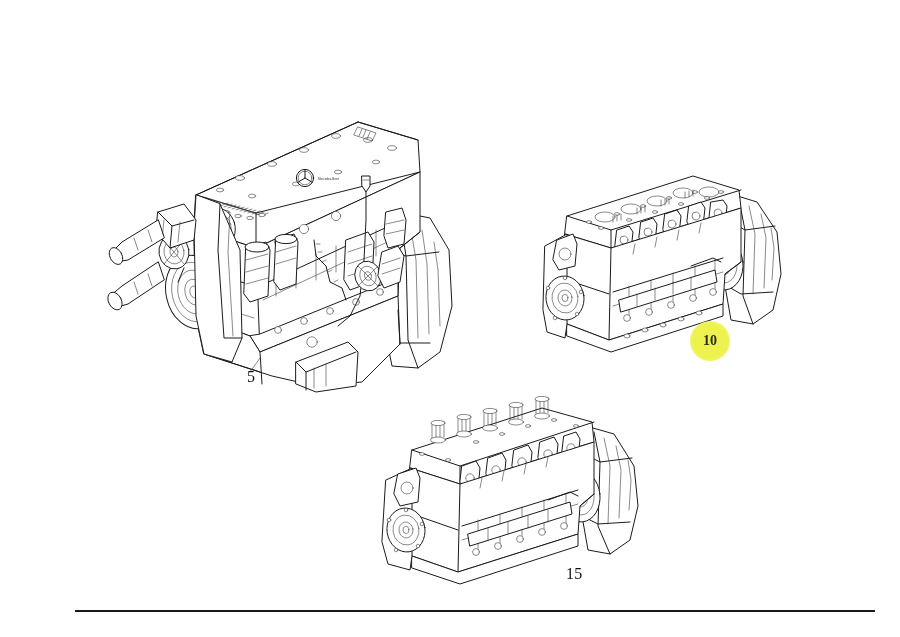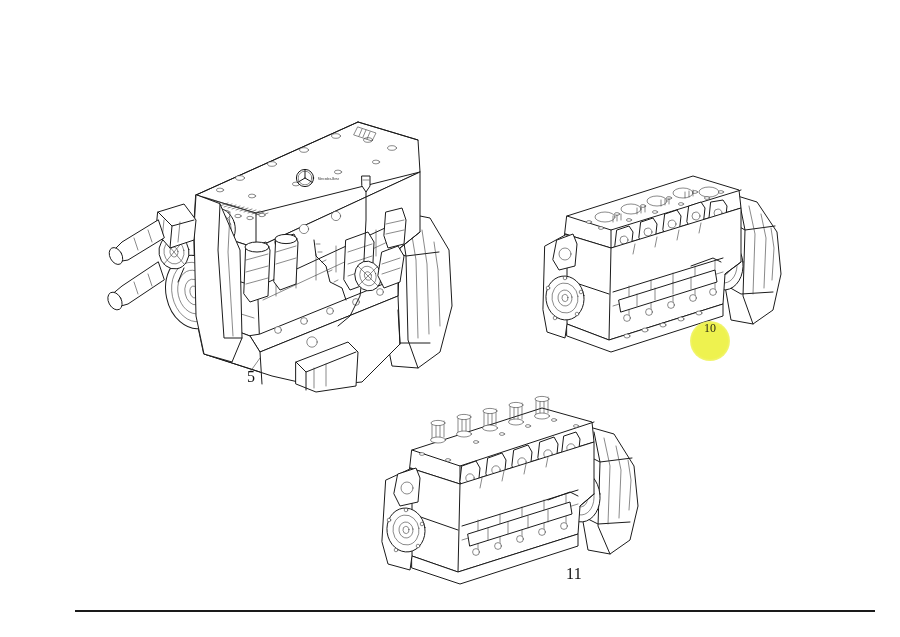--- a/index.html
+++ b/index.html
@@ -27,24 +27,25 @@
     font-family:"Liberation Serif", serif;
     font-size:16px;
     color:#111;
     letter-spacing:0.3px;
     white-space:nowrap;
   }
   .badge{
     position:absolute;
     width:40px;height:40px;
     border-radius:50%;
-    display:flex;justify-content:center;
+    display:flex;align-items:center;justify-content:center;
     font-family:"Liberation Serif", serif;
-    font-size:12px;
+    font-size:14px;
     color:#2b2b14;
+    font-weight:bold;
   }
   .badge-inner{position:relative;z-index:2;}
   .rule{
     position:absolute;
     height:0;
     border-top:2px solid #1a1a1a;
   }
   .mb-text{font-family:"Liberation Sans", sans-serif;font-size:3px;fill:#333;}
 </style>
 </head>
@@ -443,17 +444,17 @@
 
       <path class="ln-f" d="M26 86 L44 80 L48 90 L46 114 L28 118 L22 106 Z"></path>
       <circle class="ln-ft" cx="35" cy="100" r="6"></circle>
 
       <path class="ln-t" d="M108 100 L110 90 M130 93 L132 83 M152 86 L154 76 M174 79 L176 69"></path>
 
       <path class="ln" d="M176 112 L198 104 L206 108"></path>
     </svg>
   </div>
 
-  <div class="callout-num" style="left:566px;top:565px;">11</div>
+  <div class="callout-num" style="left:566px;top:565px;">15</div>
 
   <div class="rule" style="left:75px;top:610px;width:800px;"></div>
 
 </div>
 
 </body></html>

